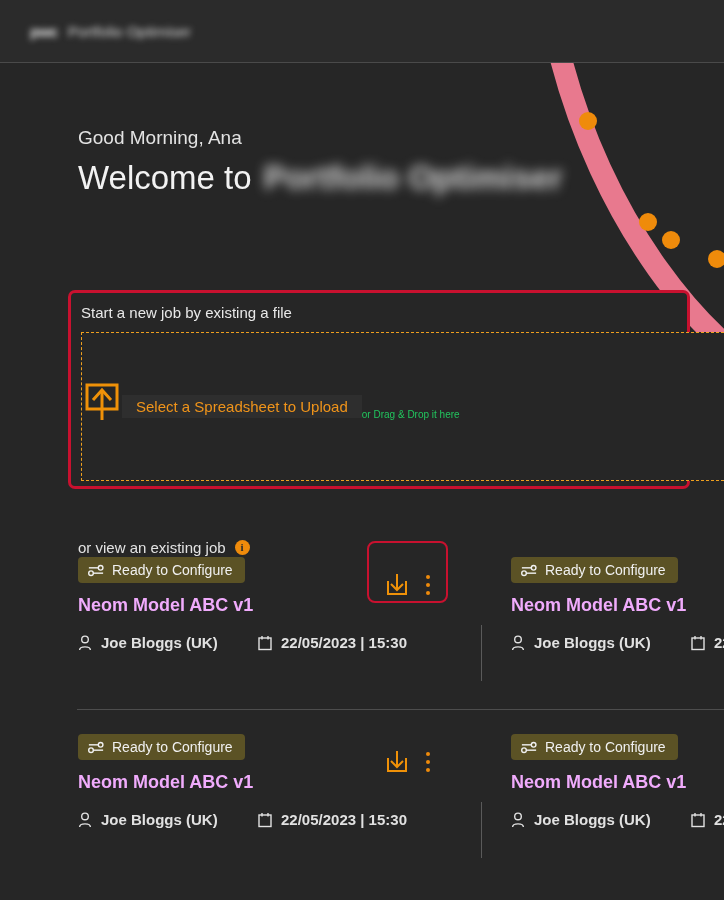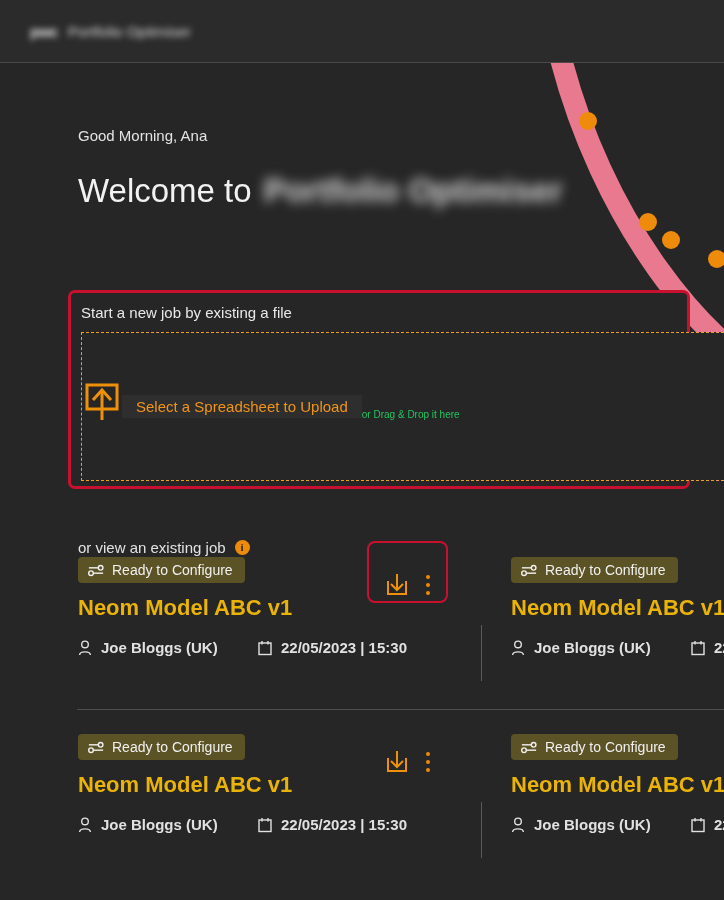--- a/index.html
+++ b/index.html
@@ -65,27 +65,27 @@
   .content {
     position: absolute;
     top: 63px; left: 0;
     width: 724px;
     z-index: 10;
   }
 
   .greeting {
     position: absolute;
     top: 64px; left: 78px;
-    font-size: 15px;
+    font-size: 19px;
     color: #e3e3e3;
   }
 
   .welcome-row {
     position: absolute;
-    top: 109px; left: 78px;
+    top: 96px; left: 78px;
     display: flex;
     align-items: flex-end;
     gap: 0px;
   }
   .welcome-static {
     font-size: 33px;
     font-weight: 300;
     color: #f2f2f2;
     letter-spacing: 0px;
   }
@@ -214,23 +214,23 @@
     cursor: pointer;
   }
   .status-badge-text {
     font-size: 14px;
     color: #f0f0f0;
     white-space: nowrap;
   }
 
   .job-title {
     margin-top: 12px;
-    font-size: 22px;
+    font-size: 18px;
     font-weight: bold;
-    color: #eab308;
+    color: #f0abfc;
     white-space: nowrap;
   }
 
   .job-meta {
     margin-top: 18px;
     display: flex;
     align-items: center;
     gap: 0;
   }
   .meta-item {

